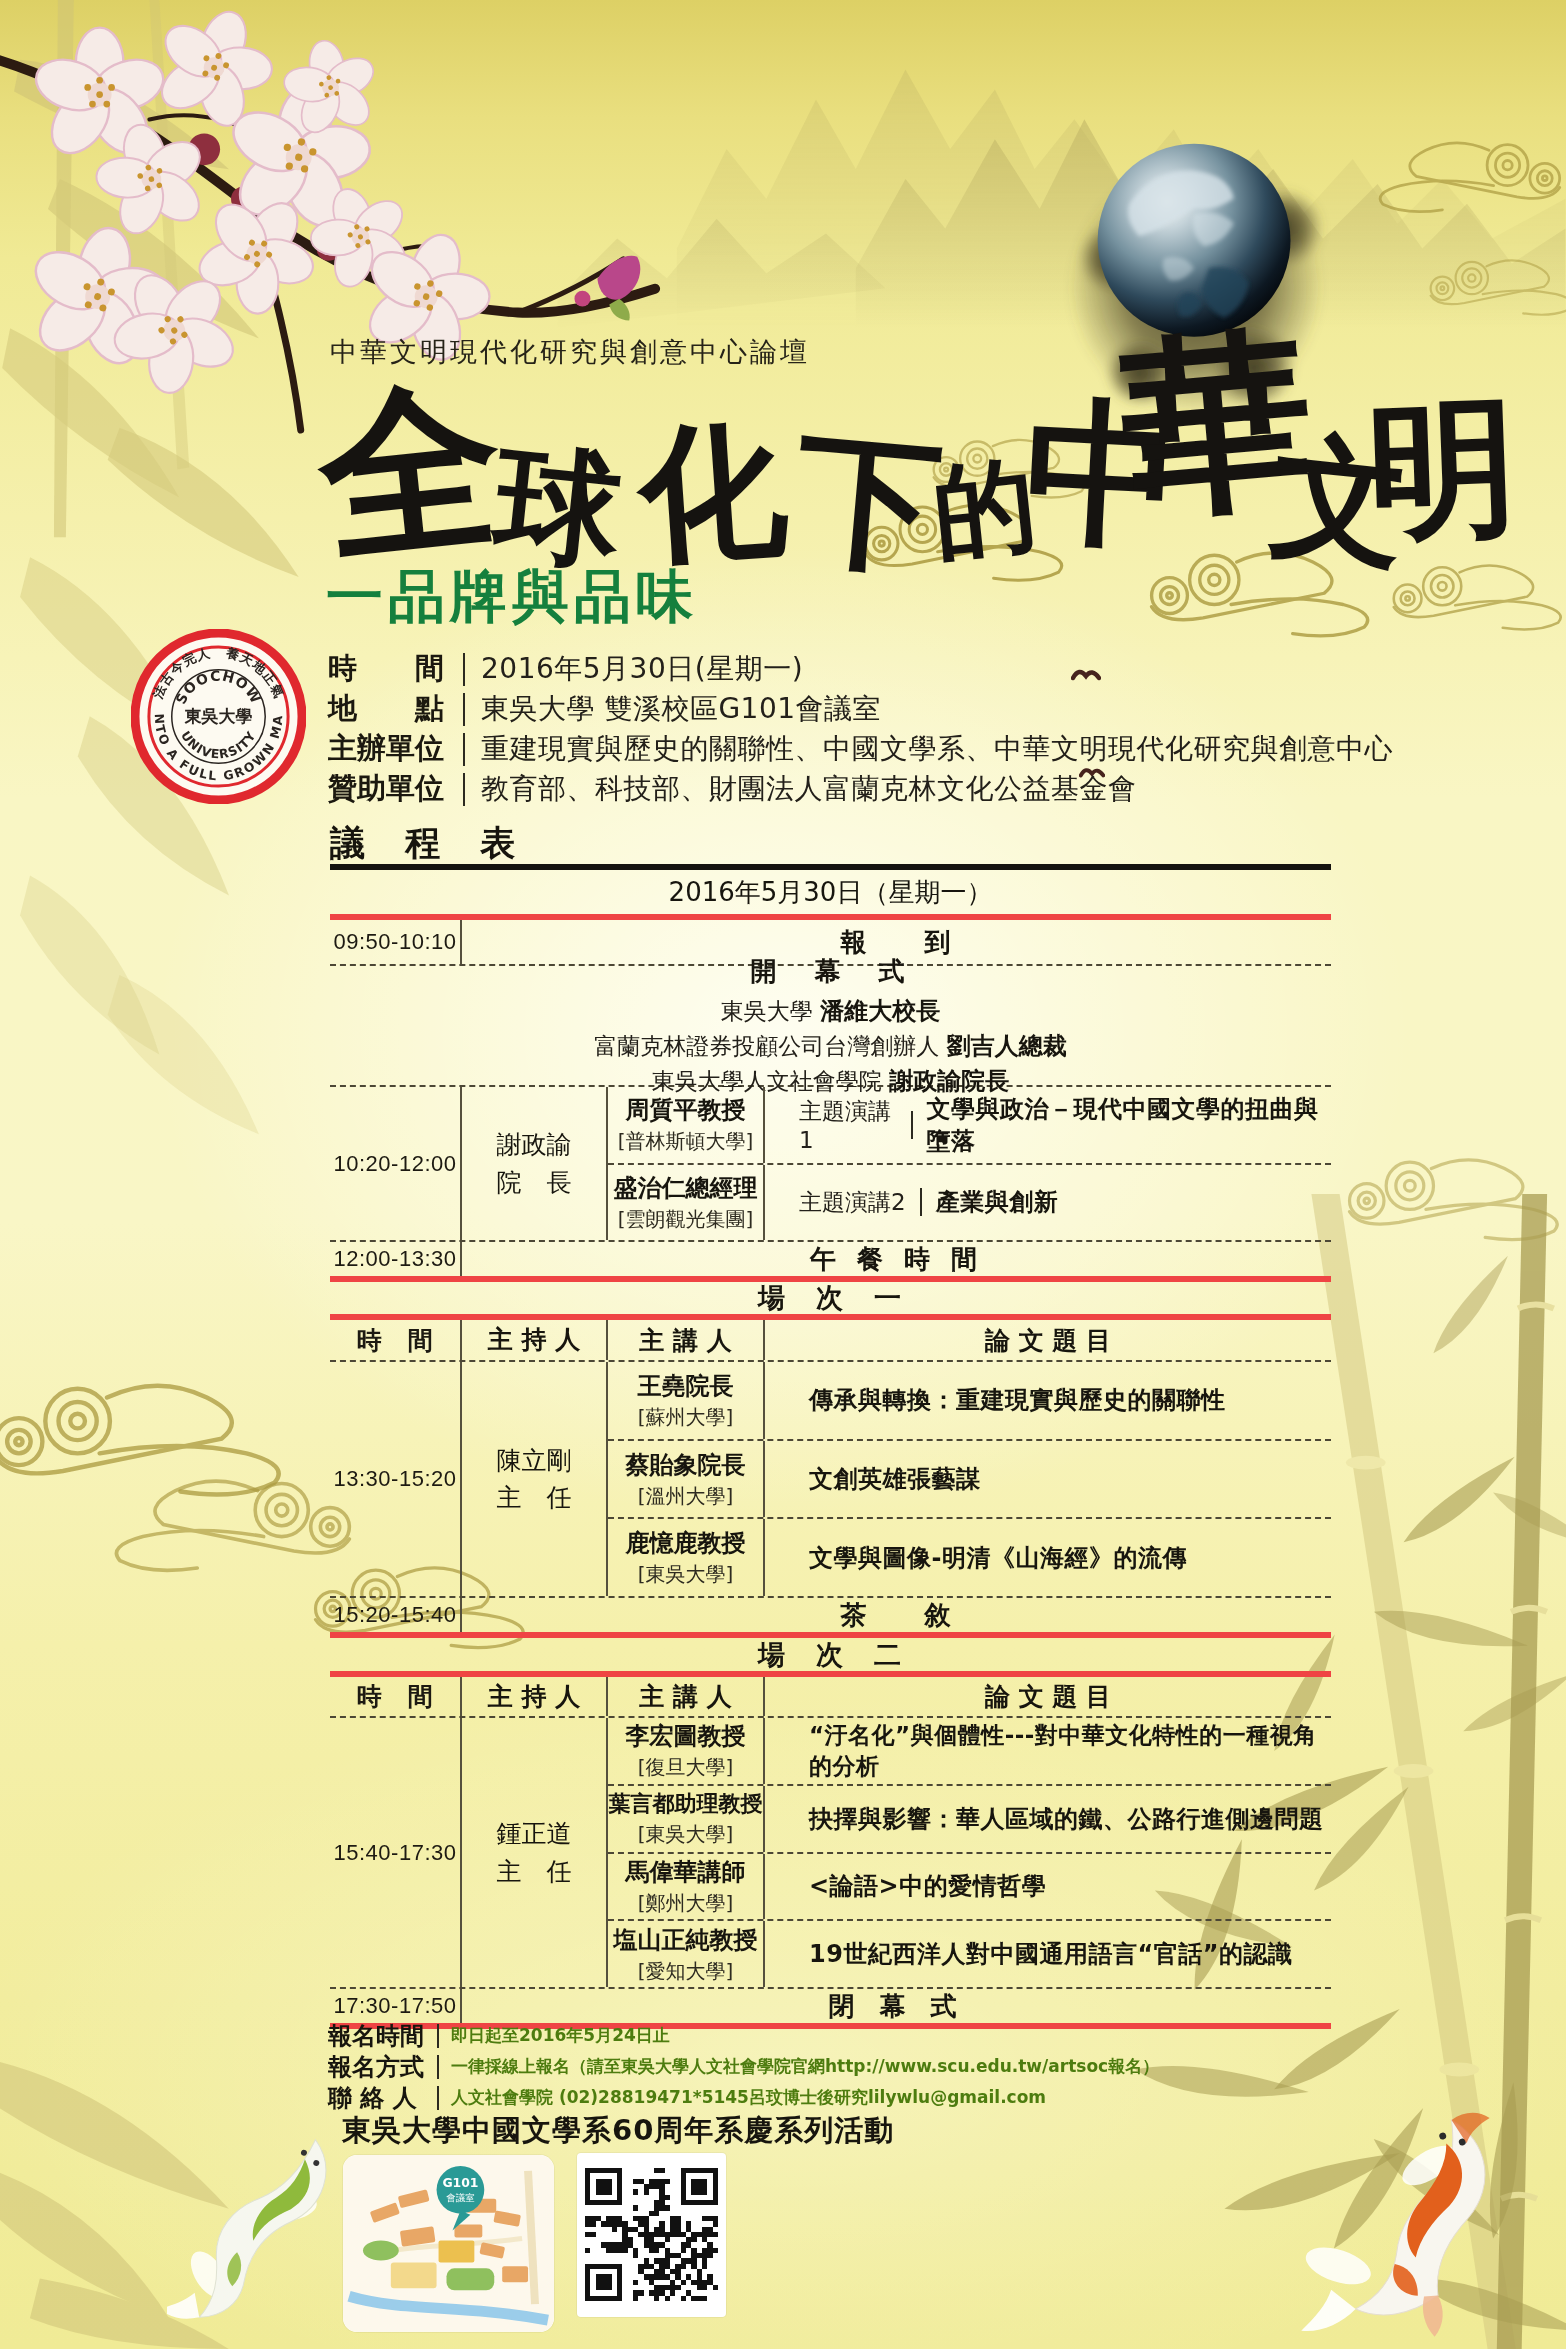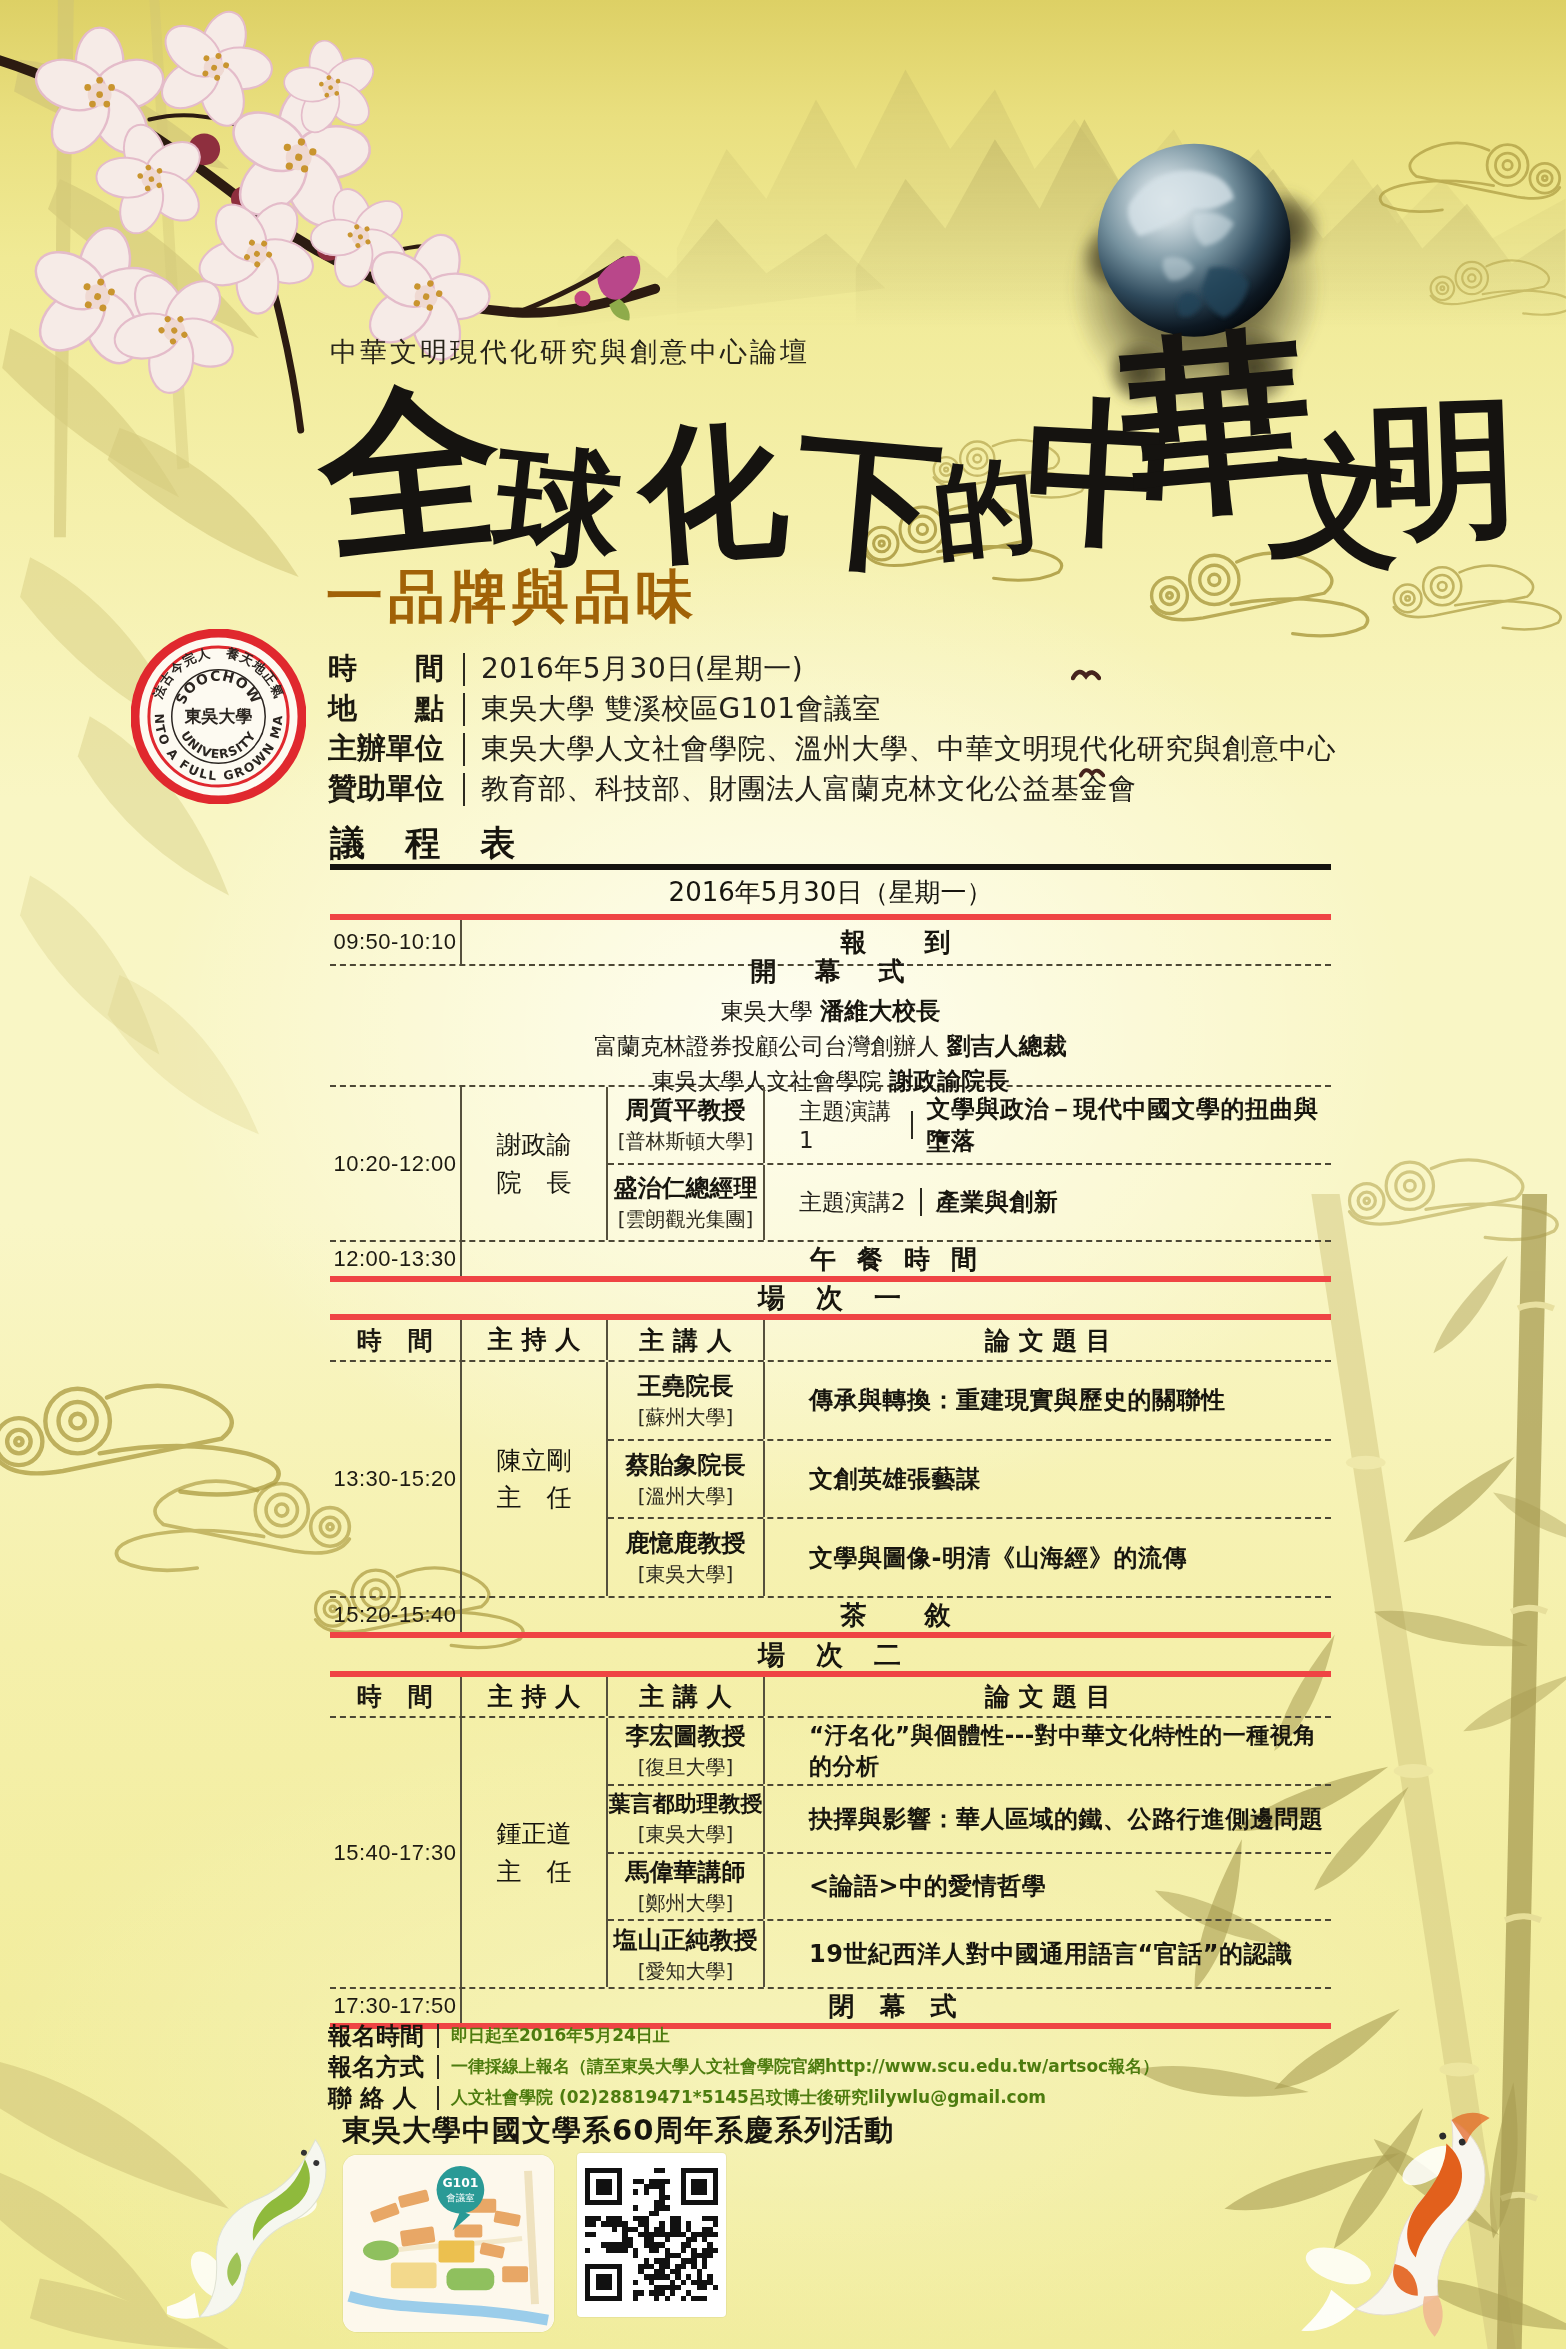--- a/index.html
+++ b/index.html
@@ -10,21 +10,21 @@
     background:
       radial-gradient(ellipse 896px 697px at 50% 44%, rgba(255,255,248,.85), rgba(255,255,248,0) 70%),
       radial-gradient(ellipse 1095px 498px at 50% 88%, rgba(255,255,240,.35), rgba(255,255,240,0) 75%),
       linear-gradient(180deg,#ddd065 0%,#e9df7f 5%,#f0ea95 11%,#f5f0ac 22%,#f9f6c4 34%,#f9f6c6 52%,#f5f0ab 70%,#f2ed9e 85%,#f0eb96 100%);
   }
   .abs{ position:absolute; }
 
   
   .forum-label{ left:330px; top:334px; font-size:27px; letter-spacing:3px; color:#262318; }
   .calli{ font-family:"DejaVu Serif", serif; font-weight:bold; color:#151310; line-height:1; }
-  .subtitle{ left:326px; top:559px; font-size:57px; font-weight:bold; letter-spacing:5px; color:#a16207; }
+  .subtitle{ left:326px; top:559px; font-size:57px; font-weight:bold; letter-spacing:5px; color:#15803d; }
 
   
   .info{ left:328px; top:649px; width:1144px; }
   .info-row{ display:flex; align-items:center; height:40px; }
   .info-label{ width:125px; font-weight:bold; font-size:29px; color:#1b180f; }
   .vdiv{ display:inline-block; width:2px; height:33px; background:#2c2a20; margin:0 16px 0 10px; }
   .info-value{ font-size:28px; color:#23201a; letter-spacing:0.5px; }
 
   
   .agenda-title{ left:330px; top:820px; width:1001px; text-align:left;
@@ -350,21 +350,21 @@
     <span class="info-value">2016年5月30日(星期一)</span>
   </div>
   <div class="info-row">
     <span class="info-label">地　　點</span>
       <span class="vdiv"></span>
     <span class="info-value">東吳大學 雙溪校區G101會議室</span>
   </div>
   <div class="info-row">
     <span class="info-label">主辦單位</span>
       <span class="vdiv"></span>
-    <span class="info-value">東吳大學人文社會學院、溫州大學、中華文明現代化研究與創意中心</span>
+    <span class="info-value">重建現實與歷史的關聯性、中國文學系、中華文明現代化研究與創意中心</span>
   </div>
   <div class="info-row">
     <span class="info-label">贊助單位</span>
       <span class="vdiv"></span>
     <span class="info-value">教育部、科技部、財團法人富蘭克林文化公益基金會</span>
   </div>
 </div>
 
 <div class="abs agenda-title">議 程 表</div>
 

